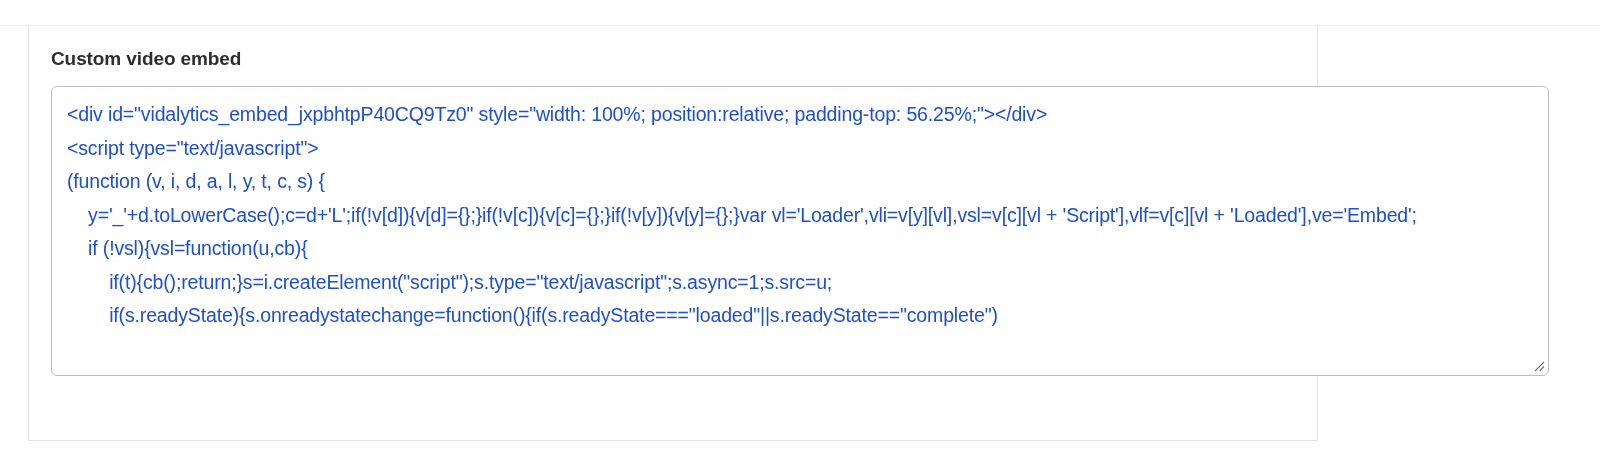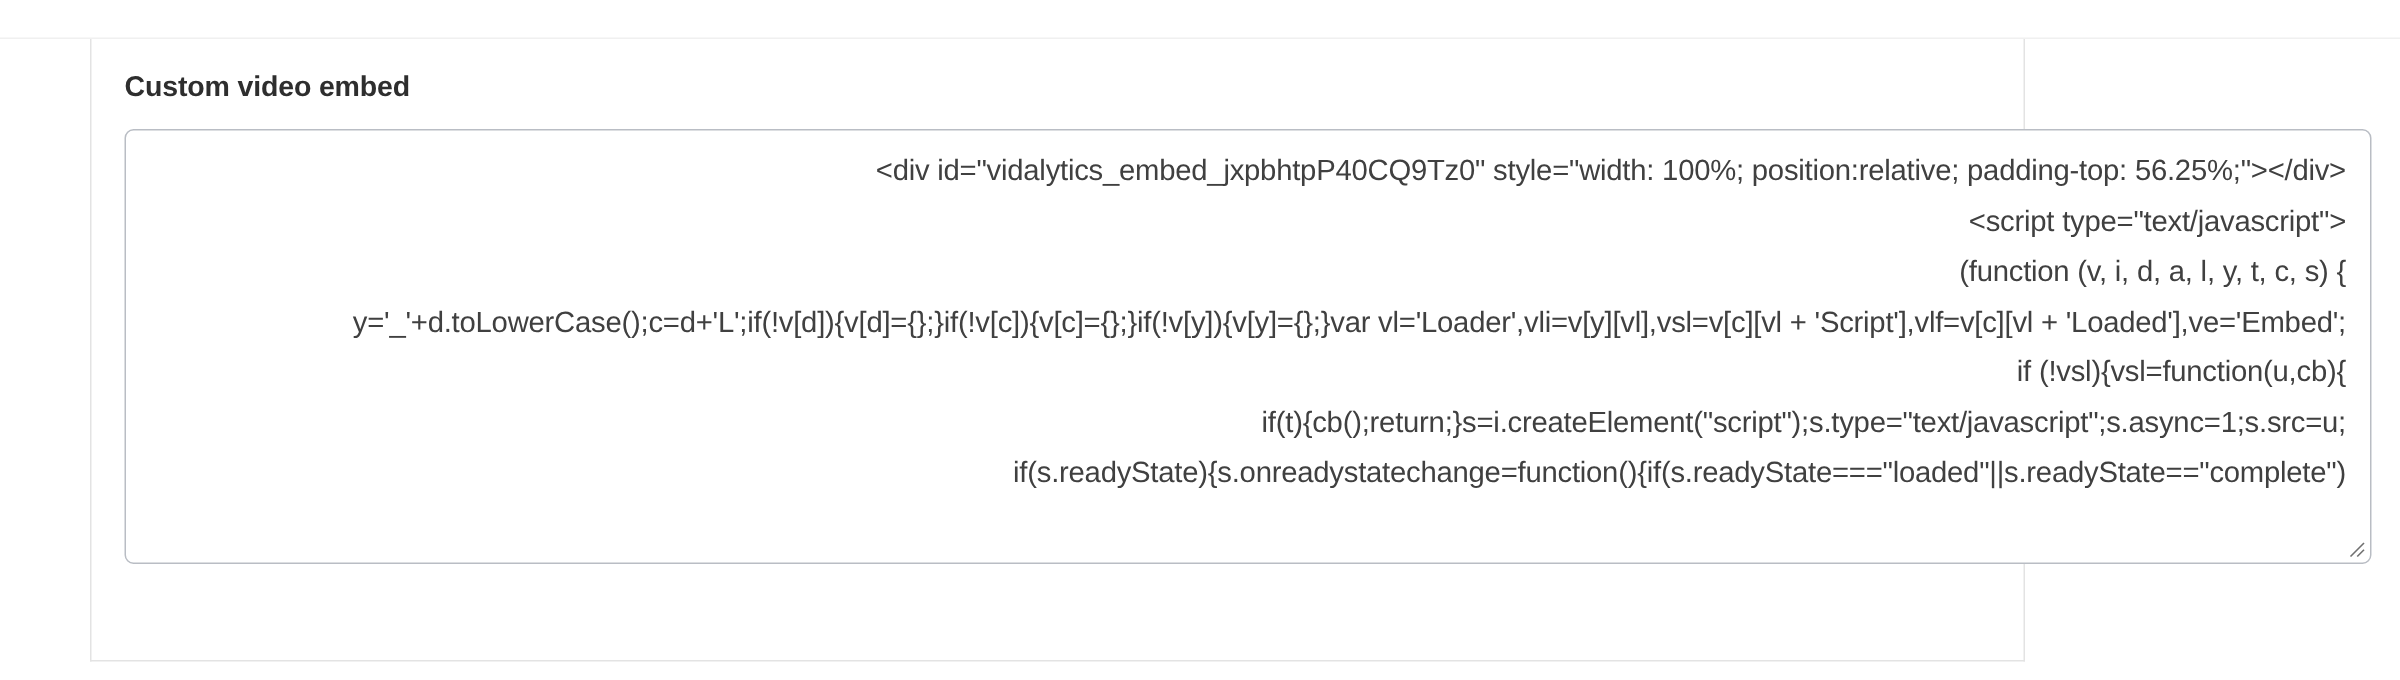--- a/index.html
+++ b/index.html
@@ -36,21 +36,20 @@
     position: absolute;
     top: 26px;
     left: 28px;
     width: 1290px;
     height: 415px;
     background: #ffffff;
     border-left: 1px solid #e3e3e3;
     border-right: 1px solid #e3e3e3;
     border-bottom: 1px solid #e3e3e3;
     box-sizing: border-box;
-    margin-left: 32px;
   }
 
   .field-group {
     position: absolute;
     top: 20px;
     left: 22px;
     right: 22px;
   }
 
   .field-label {
@@ -73,25 +72,24 @@
     background: #ffffff;
     padding: 11px 16px 11px 15px;
     overflow: hidden;
   }
 
   .code-text {
     margin: 0;
     font-family: "Liberation Sans", sans-serif;
     font-size: 19.5px;
     line-height: 33.5px;
-    color: #404040;
+    color: #1d4ed8;
     white-space: pre-wrap;
     word-break: break-word;
     letter-spacing: -0.15px;
-    text-align: right;
     -webkit-font-smoothing: antialiased;
   }
 
   
   .resize-grip {
     position: absolute;
     right: 3px;
     bottom: 3px;
     width: 14px;
     height: 14px;

